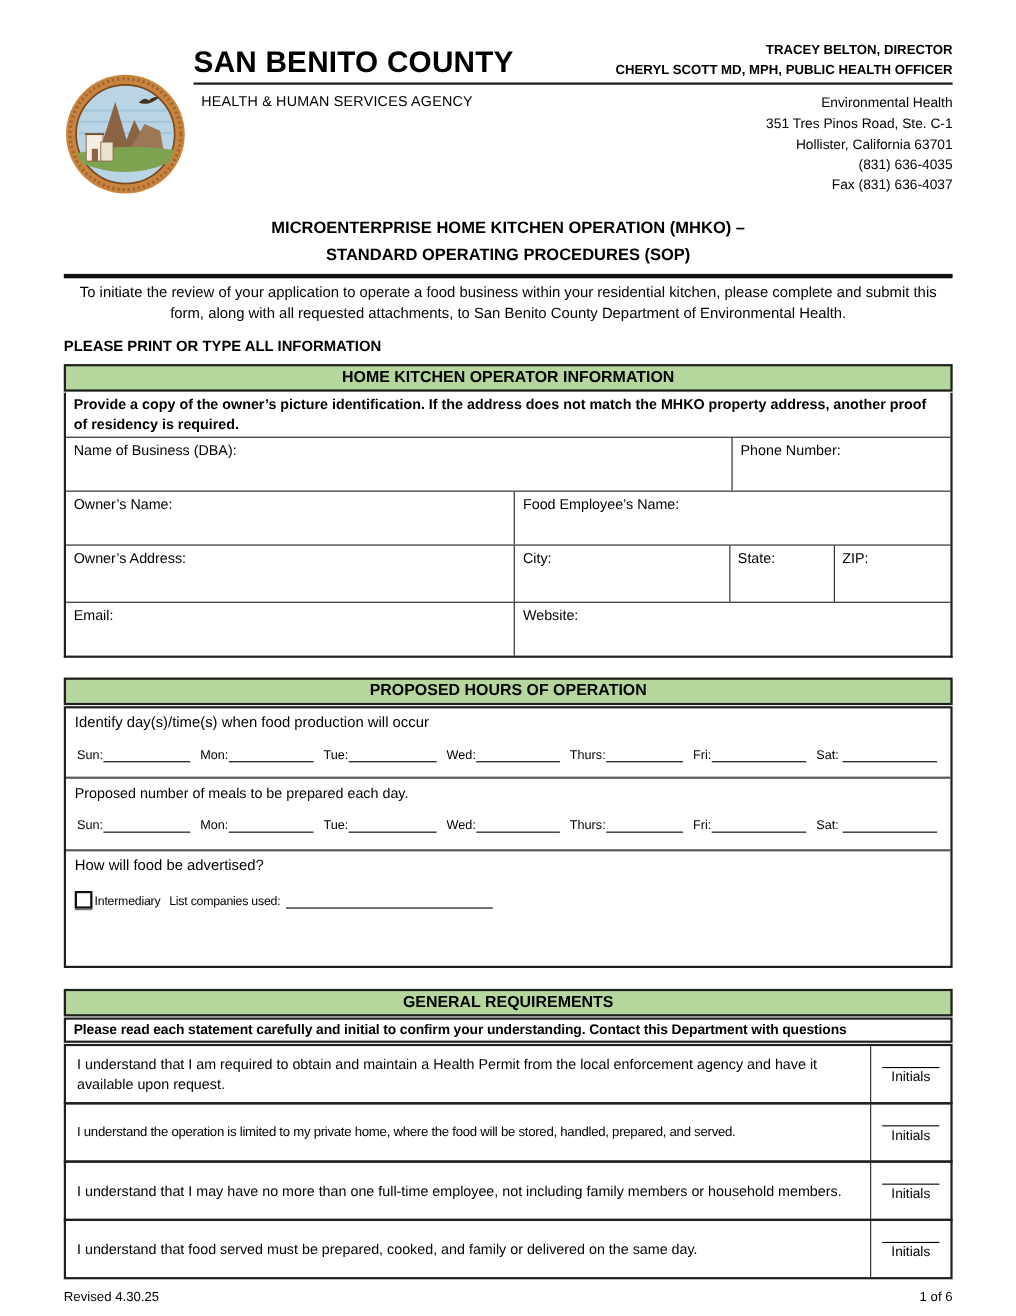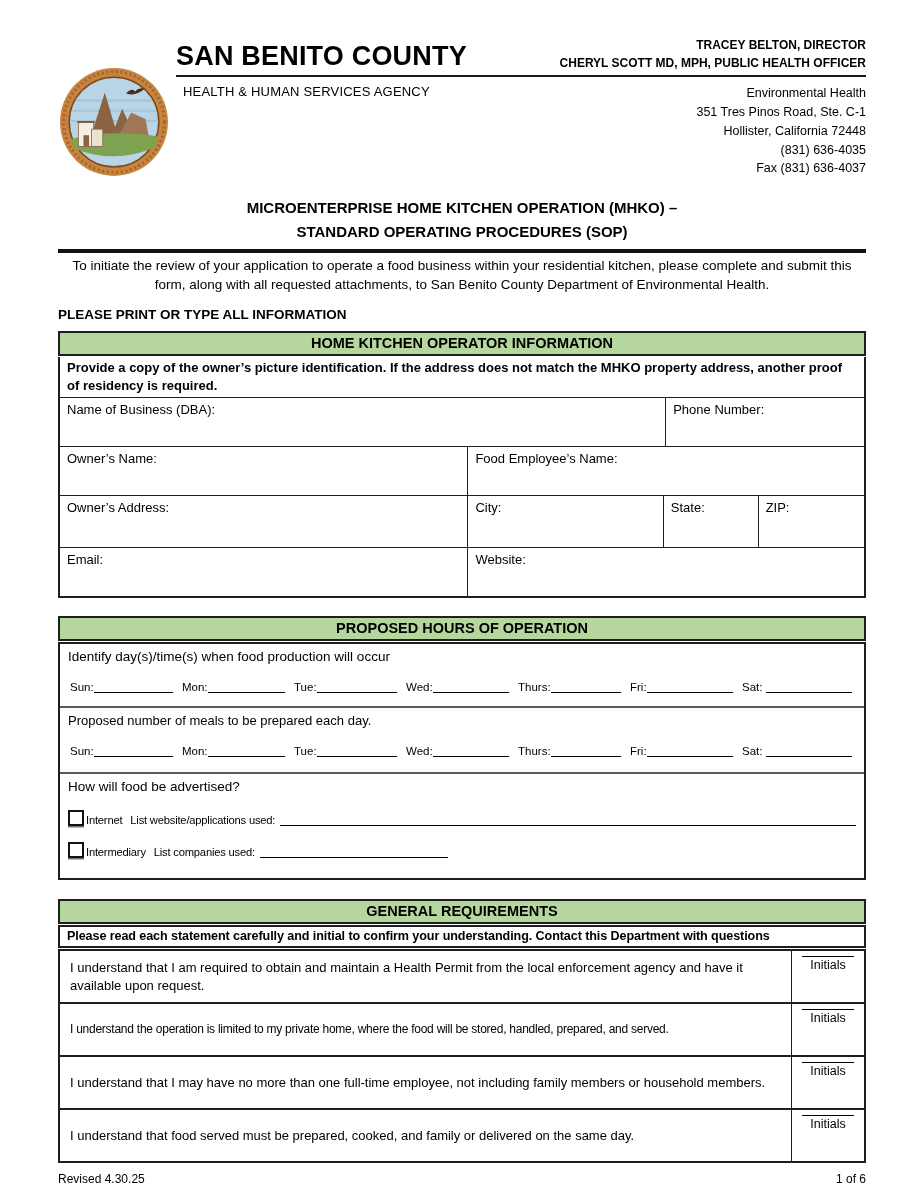--- a/index.html
+++ b/index.html
@@ -71,21 +71,21 @@
   .grow { flex: 1; margin-left: 5px; }
   .w185 { width: 188px; margin-left: 5px; }
   .other-group { margin-left: 32px; display: flex; align-items: flex-end; flex: 1; }
 
   
   .req-note { border: 2px solid #1f1f1f; margin-top: 1px; font-weight: bold; font-size: 12.6px; letter-spacing: -0.1px; padding: 2px 7px 3px; }
   .req-rows { margin-top: 3px; }
   .req-row { display: flex; border: 2px solid #1f1f1f; margin-top: -2px; min-height: 55px; }
   .req-text { flex: 1; display: flex; align-items: center; padding: 6px 10px; font-size: 13px; line-height: 1.4; border-right: 1.4px solid #1f1f1f; }
   .req-text.condensed { font-size: 12px; letter-spacing: -0.25px; }
-  .req-init { width: 72px; display: flex; flex-direction: column; justify-content: flex-start; align-items: center; padding: 4px 4px 3px; font-size: 12.5px; }
+  .req-init { width: 72px; display: flex; flex-direction: column; justify-content: center; align-items: center; padding: 4px 4px 3px; font-size: 12.5px; }
   .init-line { width: 52px; border-bottom: 1.5px solid #000; height: 2px; margin-bottom: 1px; }
 
   
   .footer { position: absolute; left: 58px; right: 58px; bottom: 10px; display: flex; justify-content: space-between; font-size: 12px; }
 </style>
 </head>
 <body>
 
 <div class="page">
 
@@ -115,21 +115,21 @@
           <div>TRACEY BELTON, DIRECTOR</div>
           <div>CHERYL SCOTT MD, MPH, PUBLIC HEALTH OFFICER</div>
         </div>
       </div>
       <div class="h-rule"></div>
       <div class="h-bottom">
         <div class="agency-sub">HEALTH &amp; HUMAN SERVICES AGENCY</div>
         <div class="dept-block">
           <div>Environmental Health</div>
           <div>351 Tres Pinos Road, Ste. C-1</div>
-          <div>Hollister, California 72448</div>
+          <div>Hollister, California 63701</div>
           <div>(831) 636-4035</div>
           <div>Fax (831) 636-4037</div>
         </div>
       </div>
     </div>
   </div>
 
   <div class="title-block">
     <div>MICROENTERPRISE HOME KITCHEN OPERATION (MHKO) –</div>
     <div>STANDARD OPERATING PROCEDURES (SOP)</div>
@@ -245,26 +245,20 @@
             <span class="day-line"></span>
           </span>
         <span class="day">
             <span class="day-label">Sat:</span>
             <span class="day-line"></span>
           </span>
       </div>
     </div>
     <div class="hours-row hours-row3">
       <div class="hours-label">How will food be advertised?</div>
-      <div class="check-row">
-        <span class="checkbox"></span>
-        <span class="cb-label">Internet</span>
-        <span class="cb-sub">List website/applications used:</span>
-        <span class="fill-line grow"></span>
-      </div>
       <div class="check-row">
         <span class="checkbox"></span>
         <span class="cb-label">Intermediary</span>
         <span class="cb-sub">List companies used:</span>
         <span class="fill-line w185"></span>
       </div>
     </div>
   </div>
 
   <div class="sec-bar mt19" style="background-color: rgb(181, 215, 157);">GENERAL REQUIREMENTS</div>

